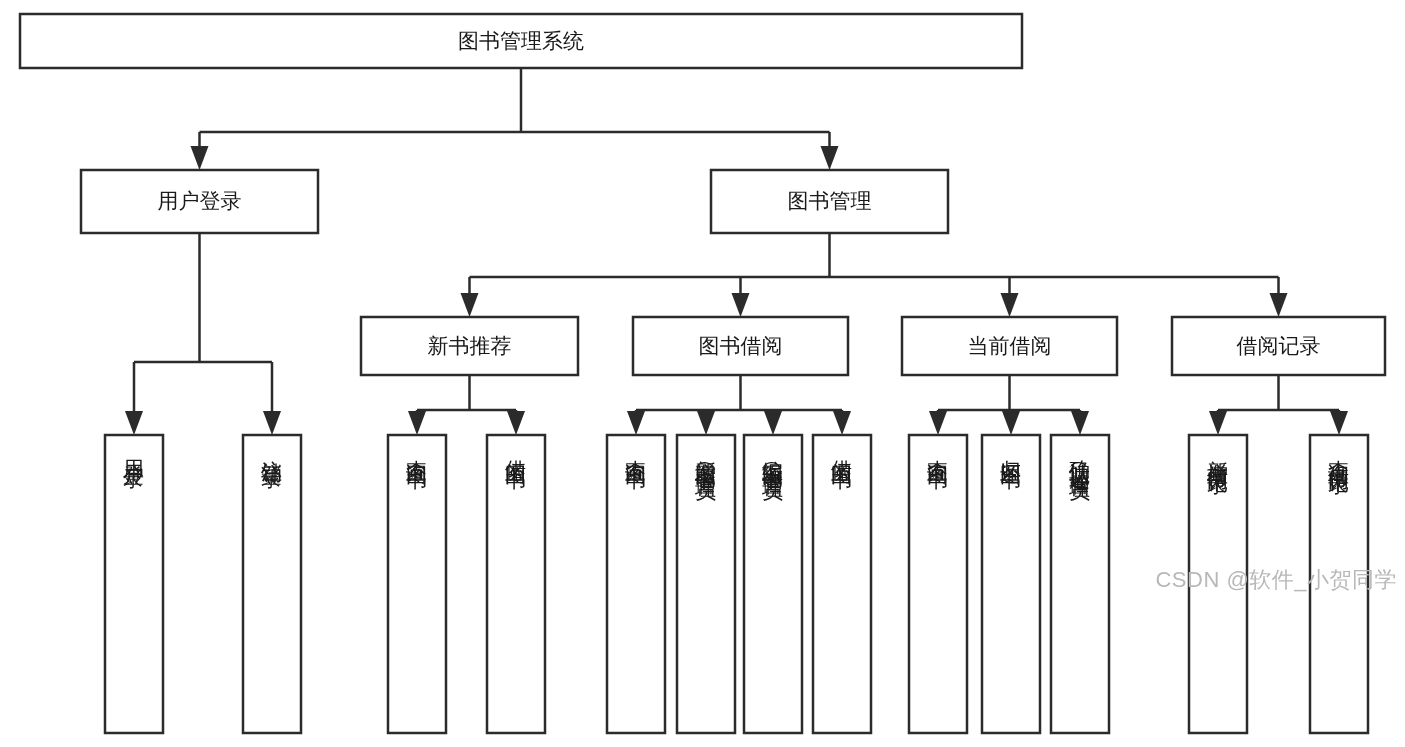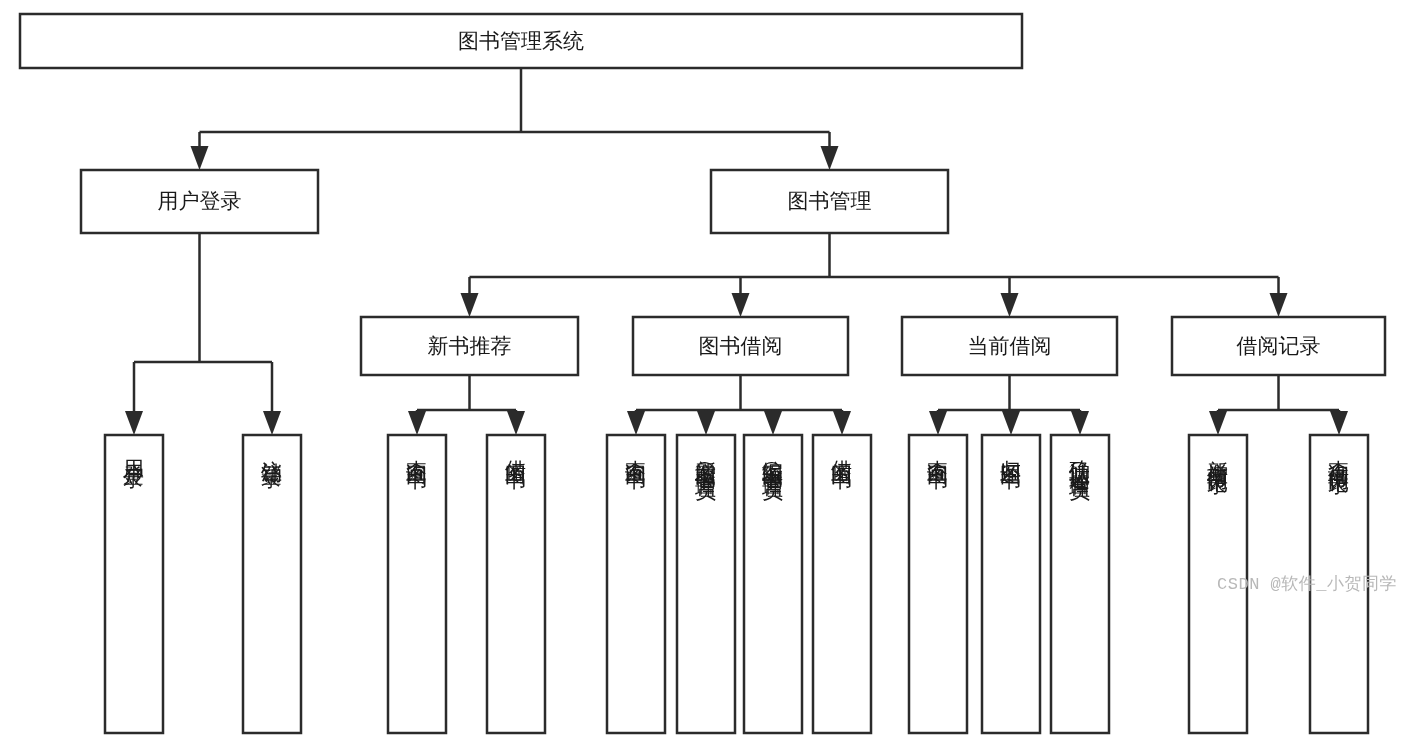--- a/index.html
+++ b/index.html
@@ -61,22 +61,22 @@
     font-size: 21px;
     line-height: 1;
     letter-spacing: 3px;
     color: #1a1a1a;
     white-space: nowrap;
   }
   .watermark {
     position: absolute;
     right: 8px;
     bottom: 6px;
-    font-family: Liberation Mono, monospace;
-    font-size: 17px;
+    font-family: Liberation Sans, sans-serif;
+    font-size: 22px;
     color: #b8b8b8;
     letter-spacing: 0.5px;
     user-select: none;
     white-space: nowrap;
   }
 </style>
 </head>
 <body>
 
 <div id="diagram-root">

